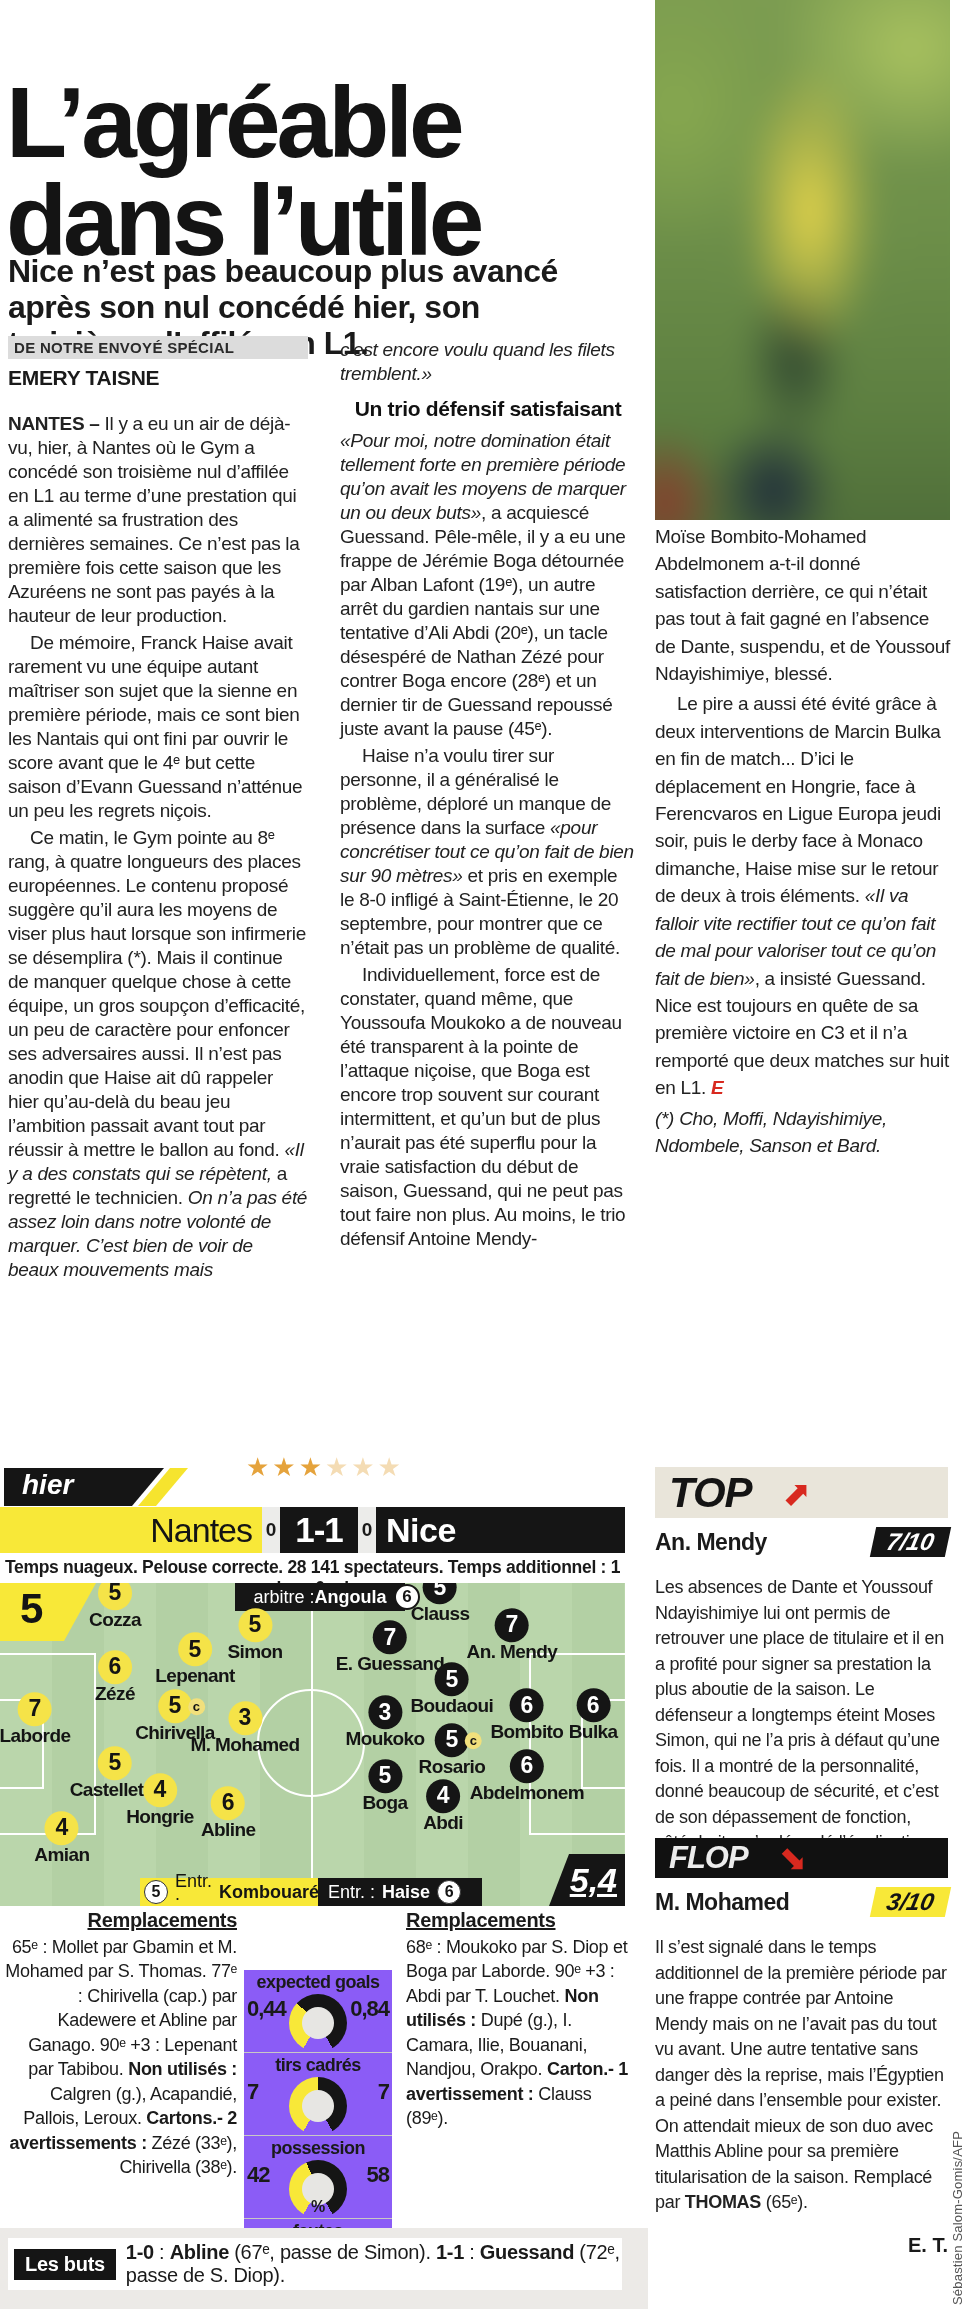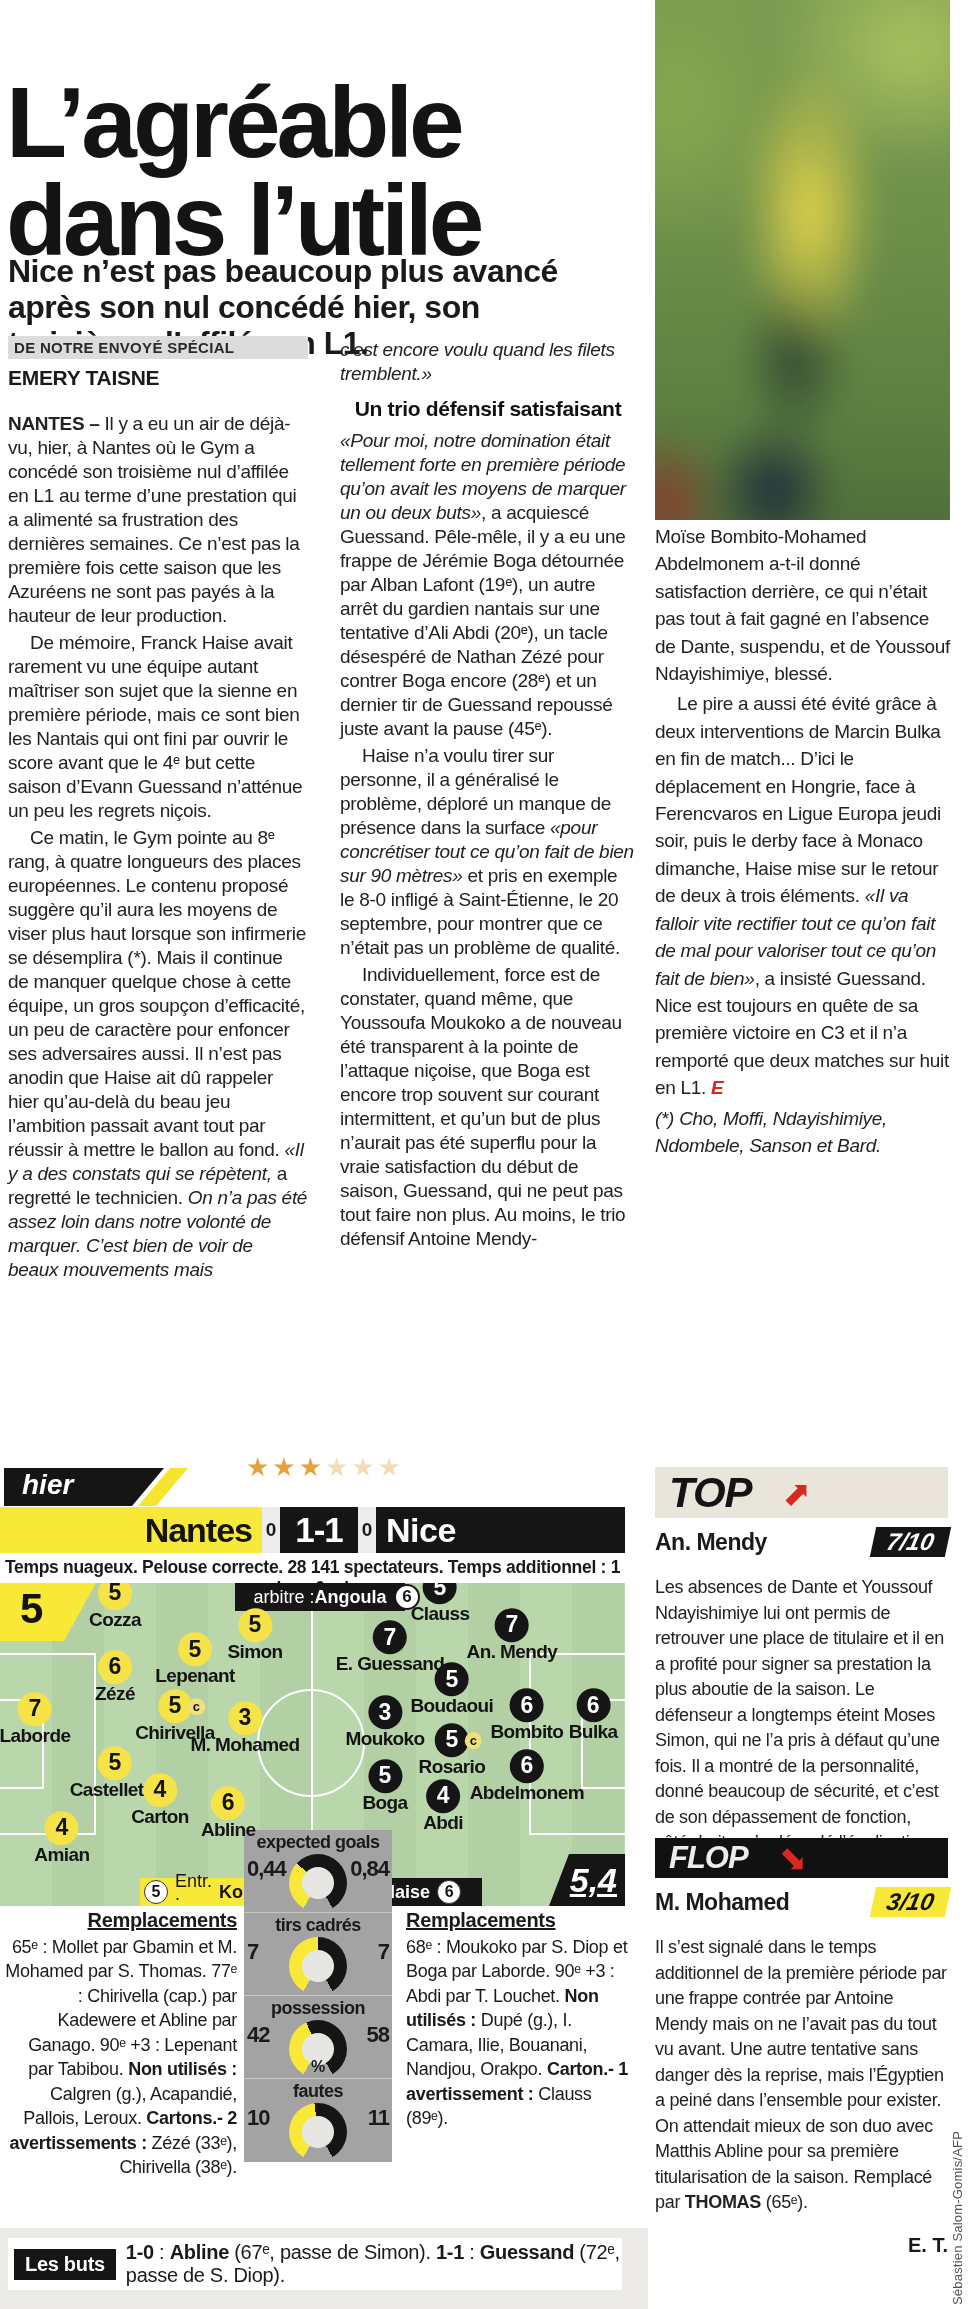--- a/index.html
+++ b/index.html
@@ -42,21 +42,21 @@
   .hier-tag{position:absolute;left:4px;top:1468px;width:200px;height:38px;}
   .hier-black{position:absolute;left:0;top:0;width:160px;height:38px;background:#151515;
       clip-path:polygon(0 0,160px 0,128px 38px,0 38px);color:#fff;font-weight:800;font-style:italic;
       font-size:28px;padding:1px 0 0 18px;}
   .hier-yellow{position:absolute;left:134px;top:0;width:60px;height:38px;background:#f6e42e;
       clip-path:polygon(32px 0,50px 0,18px 38px,0 38px);}
   .stars{position:absolute;left:246px;top:1452px;font-size:26px;letter-spacing:3px;}
   .star-f{color:#e5a33c;} .star-e{color:#f4dcb4;}
   .scorebar{position:absolute;left:0;top:1507px;width:625px;height:46px;display:flex;align-items:stretch;}
   .sb-home{flex:0 0 262px;background:#f8e838;display:flex;align-items:center;justify-content:flex-end;
-           padding-right:10px;font-size:34px;font-weight:700;letter-spacing:-1px;color:#141414;}
+           padding-right:10px;font-size:34px;font-weight:400;letter-spacing:-1px;color:#141414;}
   .sb-half{flex:0 0 18px;background:#ececea;display:flex;align-items:center;justify-content:center;
            font-size:19px;font-weight:800;}
   .sb-score{flex:0 0 78px;background:#151515;color:#fff;display:flex;align-items:center;justify-content:center;
            font-size:35px;font-weight:800;letter-spacing:-1px;}
   .sb-away{flex:1 1 auto;background:#151515;color:#fff;display:flex;align-items:center;
            padding-left:10px;font-size:34px;font-weight:800;letter-spacing:-.5px;}
   .conditions{position:absolute;left:0;top:1557px;width:625px;text-align:center;font-size:17.5px;
               font-weight:700;letter-spacing:-.3px;}
   
   .pitch{position:absolute;left:0;top:1583px;width:625px;height:323px;
@@ -96,21 +96,21 @@
   .player.away .pcirc{background:#151515;color:#fff;}
   .pname{font-size:19px;font-weight:800;letter-spacing:-.6px;white-space:nowrap;margin-top:-1px;color:#141414;}
   .capt{position:absolute;right:-13px;top:9px;width:17px;height:17px;border-radius:50%;background:#f1e07c;
         color:#141414;font-size:13px;font-weight:800;display:flex;align-items:center;justify-content:center;}
   
   .subs{position:absolute;top:1908px;font-size:18px;line-height:24.5px;letter-spacing:-.3px;}
   .subs p{margin:0;}
   .subs p.subh{font-size:20px;font-weight:800;margin-bottom:2px;text-decoration:underline;}
   .subsL{left:0;width:237px;text-align:right;}
   .subsR{left:406px;width:222px;text-align:left;}
-  .gauges{position:absolute;left:244px;top:1830px;width:148px;height:332px;background:#a3a3a3;}
+  .gauges{position:absolute;left:244px;top:1970px;width:148px;height:332px;background:#8b5cf6;}
   .gauge{position:relative;height:83px;border-bottom:1px solid #c9c8c5;}
   .gauge:last-child{border-bottom:none;}
   .glabel{text-align:center;font-size:18px;font-weight:800;letter-spacing:-.5px;padding-top:2px;}
   .donut{position:absolute;left:50%;top:24px;transform:translateX(-50%);width:58px;height:58px;border-radius:50%;}
   .dhole{position:absolute;left:13px;top:13px;width:32px;height:32px;border-radius:50%;background:#e7e6e3;}
   .gval{position:absolute;top:26px;font-size:22px;font-weight:800;letter-spacing:-1px;}
   .gval-l{left:3px;} .gval-r{right:3px;}
   .gunit{position:absolute;left:50%;transform:translateX(-50%);top:62px;font-size:16px;font-weight:800;}
   
   .goals-band{position:absolute;left:0;top:2228px;width:648px;height:81px;background:#eceae7;}
@@ -237,21 +237,21 @@
       <div class="player home" data-name="player-home" style="left: 39.2%; top: 45.7%;">
         <div class="pcirc">3</div>
         <div class="pname">M. Mohamed</div>
       </div>
       <div class="player home" data-name="player-home" style="left: 18.4%; top: 59.6%;">
         <div class="pcirc">5</div>
         <div class="pname">Castelletto</div>
       </div>
       <div class="player home" data-name="player-home" style="left: 25.6%; top: 68%;">
         <div class="pcirc">4</div>
-        <div class="pname">Carton</div>
+        <div class="pname">Hongrie</div>
       </div>
       <div class="player home" data-name="player-home" style="left: 36.5%; top: 72%;">
         <div class="pcirc">6</div>
         <div class="pname">Abline</div>
       </div>
       <div class="player home" data-name="player-home" style="left: 9.9%; top: 79.8%;">
         <div class="pcirc">4</div>
         <div class="pname">Amian</div>
       </div>
       <div class="player away" data-name="player-away" style="left: 70.4%; top: 5.3%;">

